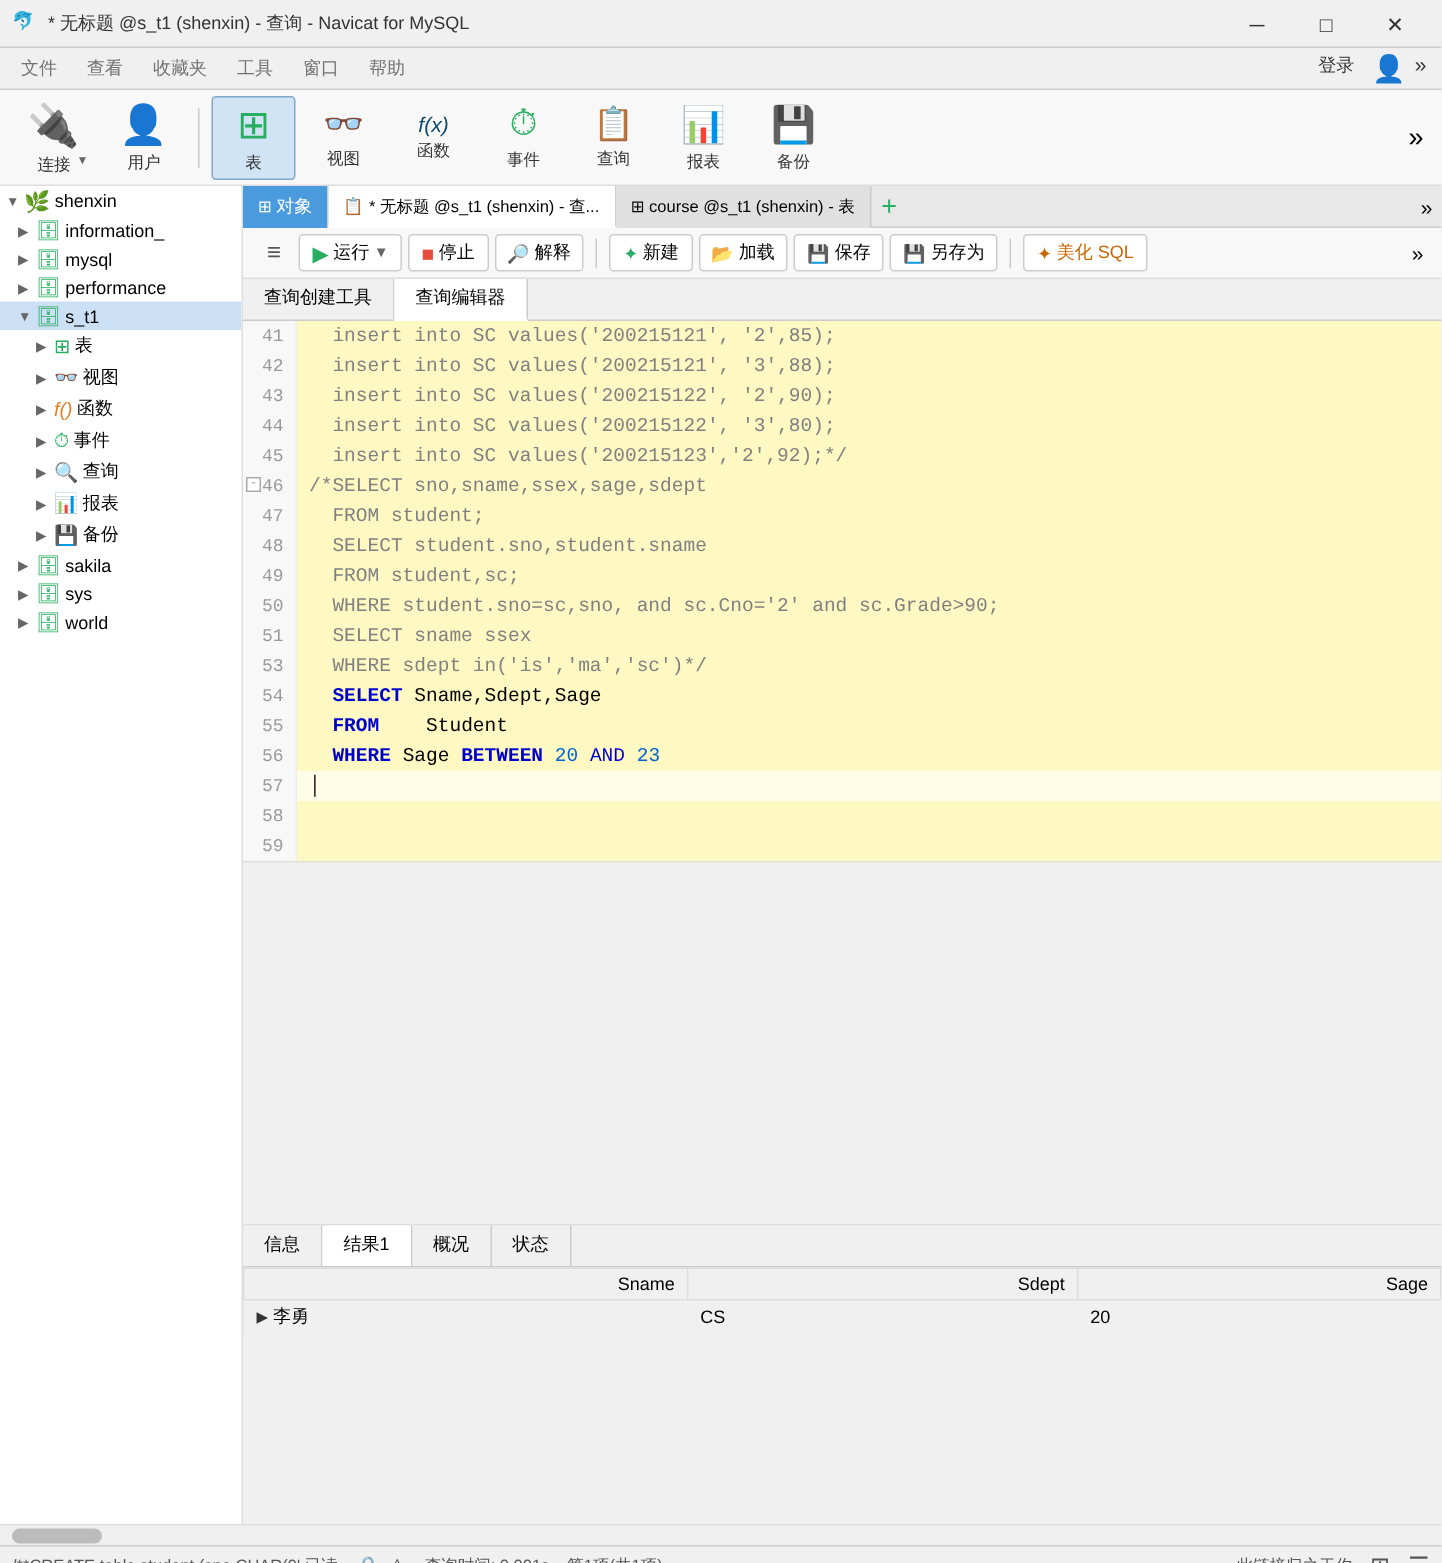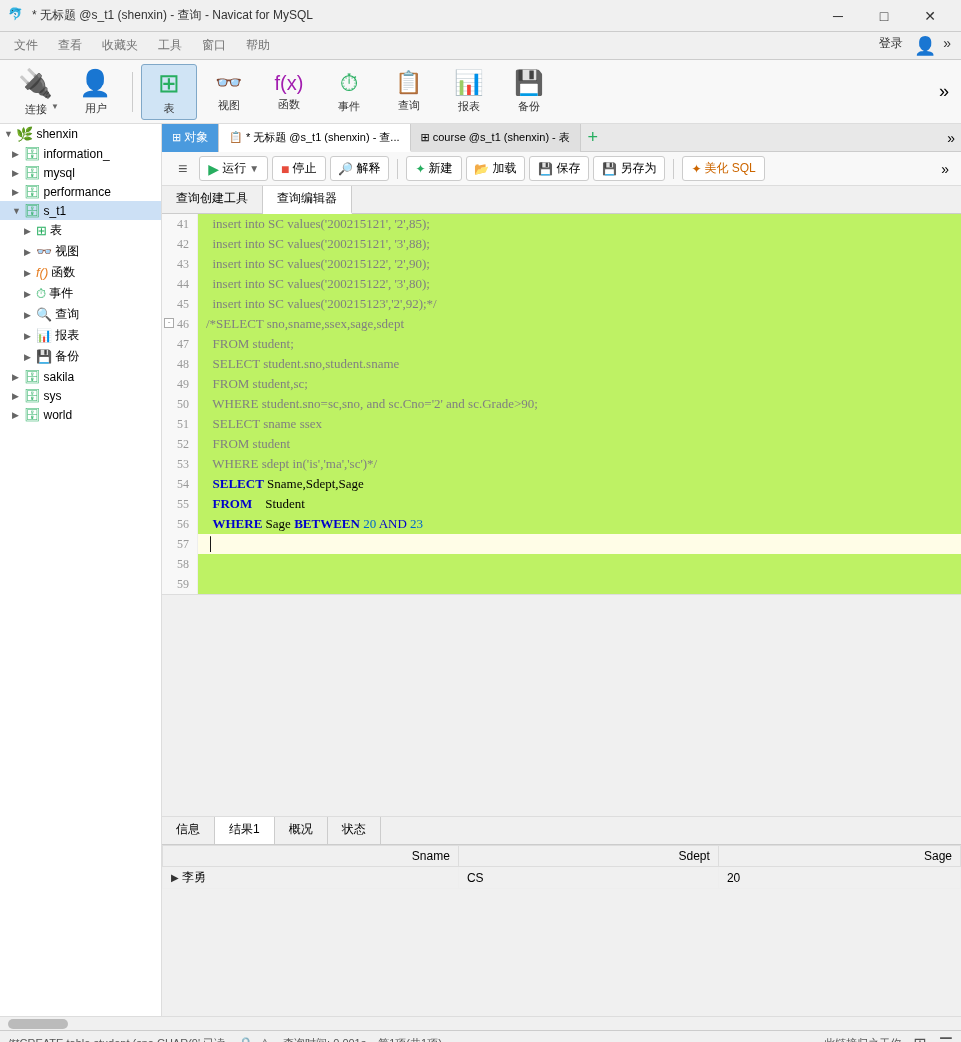--- a/index.html
+++ b/index.html
@@ -178,22 +178,22 @@
       background: #fff;
       border-bottom: 2px solid #fff;
       margin-bottom: -1px;
     }
 
     
     .code-editor {
       flex: 1;
       overflow-y: auto;
       overflow-x: hidden;
-      background: #bef264;
-      font-family: Liberation Serif, serif;
+      background: #fef9c3;
+      font-family: Liberation Mono, monospace;
       font-size: 13px;
       padding: 0;
       border-bottom: 1px solid #ddd;
     }
     .code-line {
       display: flex;
       min-height: 20px;
       line-height: 20px;
     }
     .line-num {
@@ -428,21 +428,21 @@
   <div class="toolbar-sep"></div>
   <div class="tool-btn active">
     <span style="font-size:26px;color:#27ae60;">⊞</span>
     <span>表</span>
   </div>
   <div class="tool-btn">
     <span style="font-size:22px;color:#8b6914;">👓</span>
     <span>视图</span>
   </div>
   <div class="tool-btn">
-    <span style="font-size:20px;color:#a21caf;">f(x)</span>
+    <span style="font-size:14px;color:#0c4a6e;font-style:italic;">f(x)</span>
     <span>函数</span>
   </div>
   <div class="tool-btn">
     <span style="font-size:24px;color:#27ae60;">⏱</span>
     <span>事件</span>
   </div>
   <div class="tool-btn">
     <span style="font-size:22px;color:#e67e22;">📋</span>
     <span>查询</span>
   </div>
@@ -667,24 +667,20 @@
           <div class="code-line">
             <div class="line-num">50</div>
             <div class="line-content"><span class="comment">  WHERE student.sno=sc,sno, and sc.Cno='2' and sc.Grade&gt;90;</span></div>
           </div>
 
           <div class="code-line">
             <div class="line-num">51</div>
             <div class="line-content"><span class="comment">  SELECT sname ssex</span></div>
           </div>
 
-          <div class="code-line">
-            <div class="line-num">52</div>
-            <div class="line-content"><span class="comment">  FROM student</span></div>
-          </div>
 
           <div class="code-line">
             <div class="line-num">53</div>
             <div class="line-content"><span class="comment">  WHERE sdept in('is','ma','sc')*/</span></div>
           </div>
 
           <div class="code-line">
             <div class="line-num">54</div>
             <div class="line-content">  <span class="kw-select">SELECT</span> Sname,Sdept,Sage</div>
           </div>

